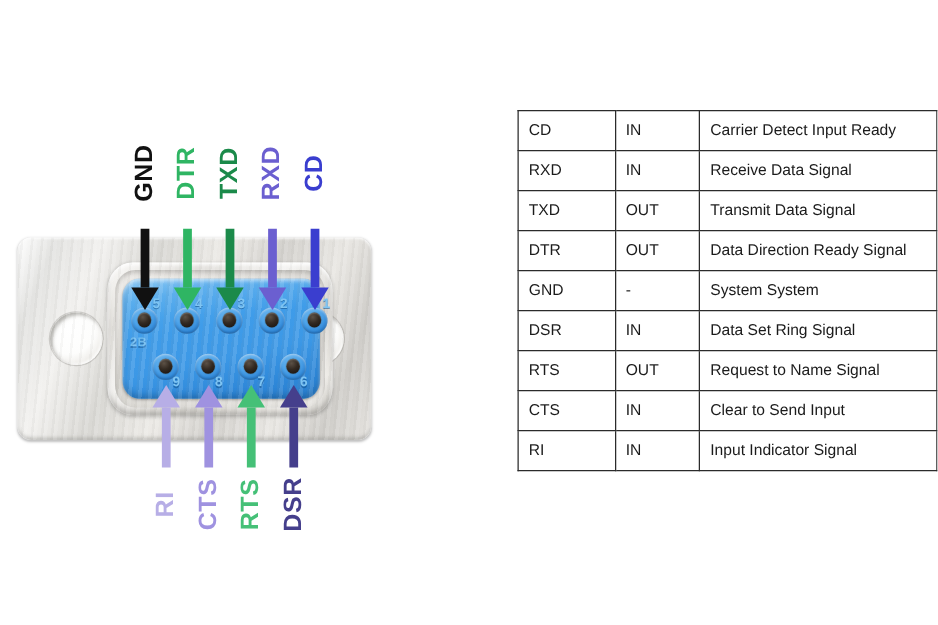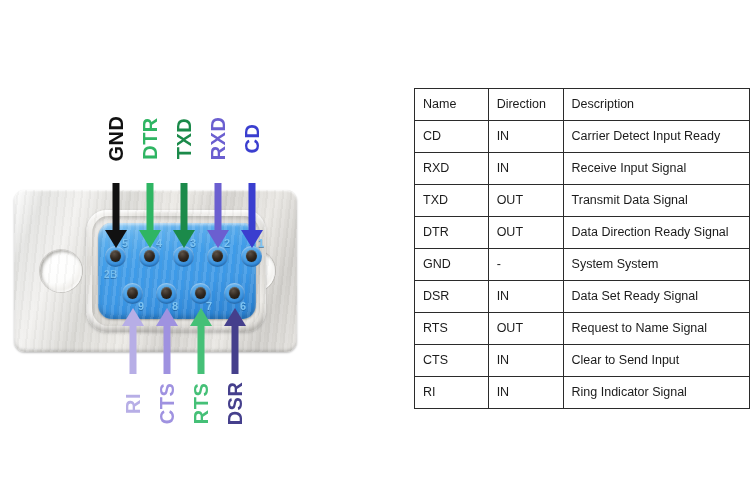--- a/index.html
+++ b/index.html
@@ -232,66 +232,61 @@
         <div class="ann up" style="left: 204.5px; top: 308px; width: 60px; height: 130px;">
           <div class="head" style="border-bottom: 18px solid rgb(69, 63, 140); top: 0px;"></div>
           <div class="shaft" style="background: rgb(69, 63, 140); top: 18px; height: 48px;"></div>
           <div class="lab" style="color: rgb(69, 63, 140); top: 84px;">DSR</div>
         </div>
       </div>
   </div>
 
   <table id="pinout-table">
     <tbody id="tbody">
-        <tr class="hdr">
-          <td class="c-name">Name</td>
-          <td class="c-dir">Direction</td>
-          <td class="c-desc">Description</td>
-        </tr>
         <tr>
           <td class="c-name">CD</td>
           <td class="c-dir">IN</td>
           <td class="c-desc">Carrier Detect Input Ready</td>
         </tr>
         <tr>
           <td class="c-name">RXD</td>
           <td class="c-dir">IN</td>
-          <td class="c-desc">Receive Input Signal</td>
+          <td class="c-desc">Receive Data Signal</td>
         </tr>
         <tr>
           <td class="c-name">TXD</td>
           <td class="c-dir">OUT</td>
           <td class="c-desc">Transmit Data Signal</td>
         </tr>
         <tr>
           <td class="c-name">DTR</td>
           <td class="c-dir">OUT</td>
           <td class="c-desc">Data Direction Ready Signal</td>
         </tr>
         <tr>
           <td class="c-name">GND</td>
           <td class="c-dir">-</td>
           <td class="c-desc">System System</td>
         </tr>
         <tr>
           <td class="c-name">DSR</td>
           <td class="c-dir">IN</td>
-          <td class="c-desc">Data Set Ready Signal</td>
+          <td class="c-desc">Data Set Ring Signal</td>
         </tr>
         <tr>
           <td class="c-name">RTS</td>
           <td class="c-dir">OUT</td>
           <td class="c-desc">Request to Name Signal</td>
         </tr>
         <tr>
           <td class="c-name">CTS</td>
           <td class="c-dir">IN</td>
           <td class="c-desc">Clear to Send Input</td>
         </tr>
         <tr>
           <td class="c-name">RI</td>
           <td class="c-dir">IN</td>
-          <td class="c-desc">Ring Indicator Signal</td>
+          <td class="c-desc">Input Indicator Signal</td>
         </tr>
       </tbody>
   </table>
 
 </div>
 
 </body></html>

